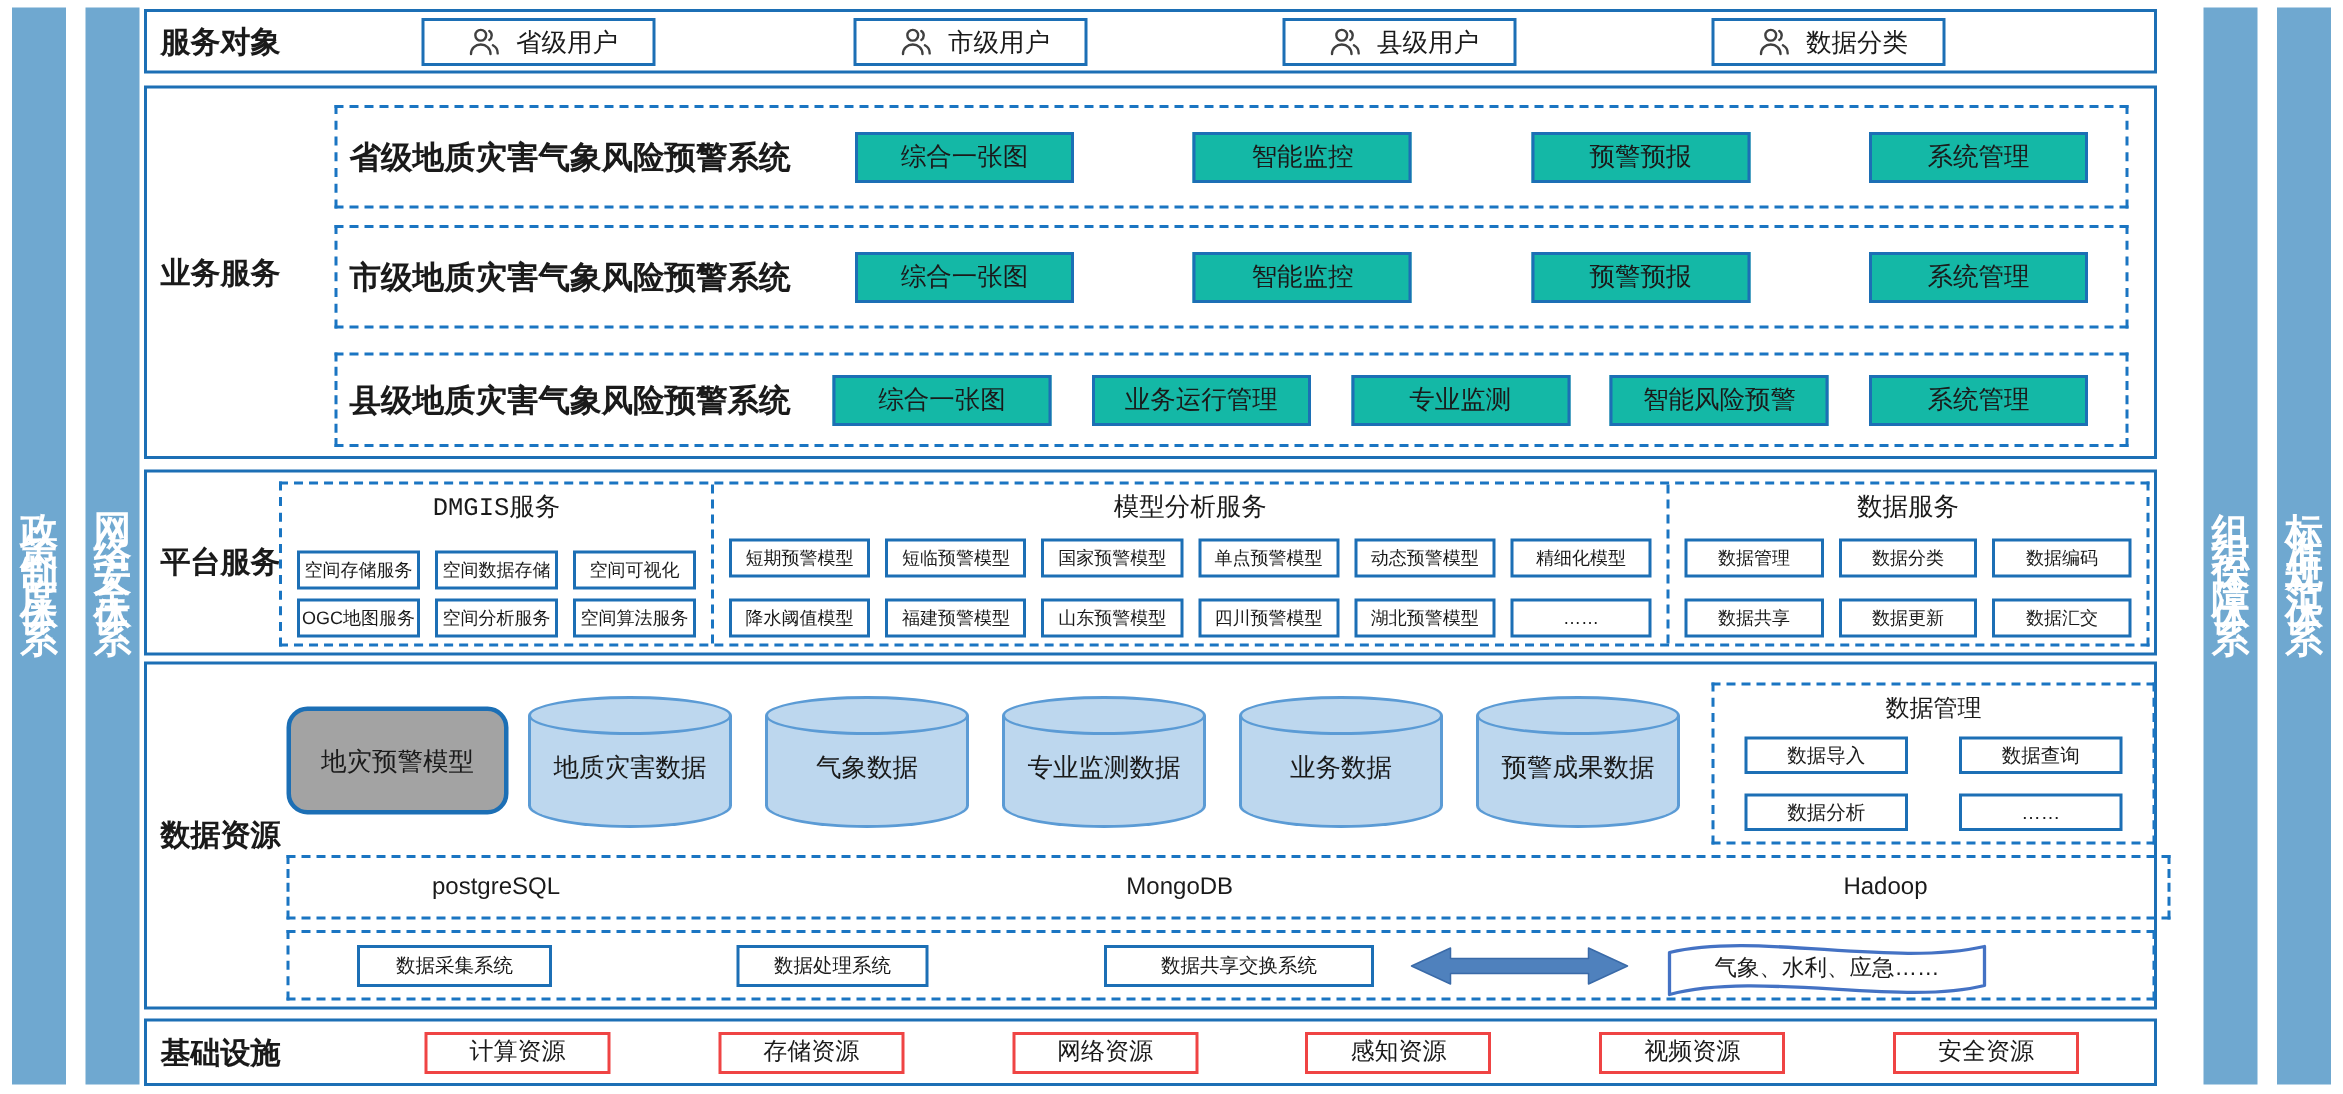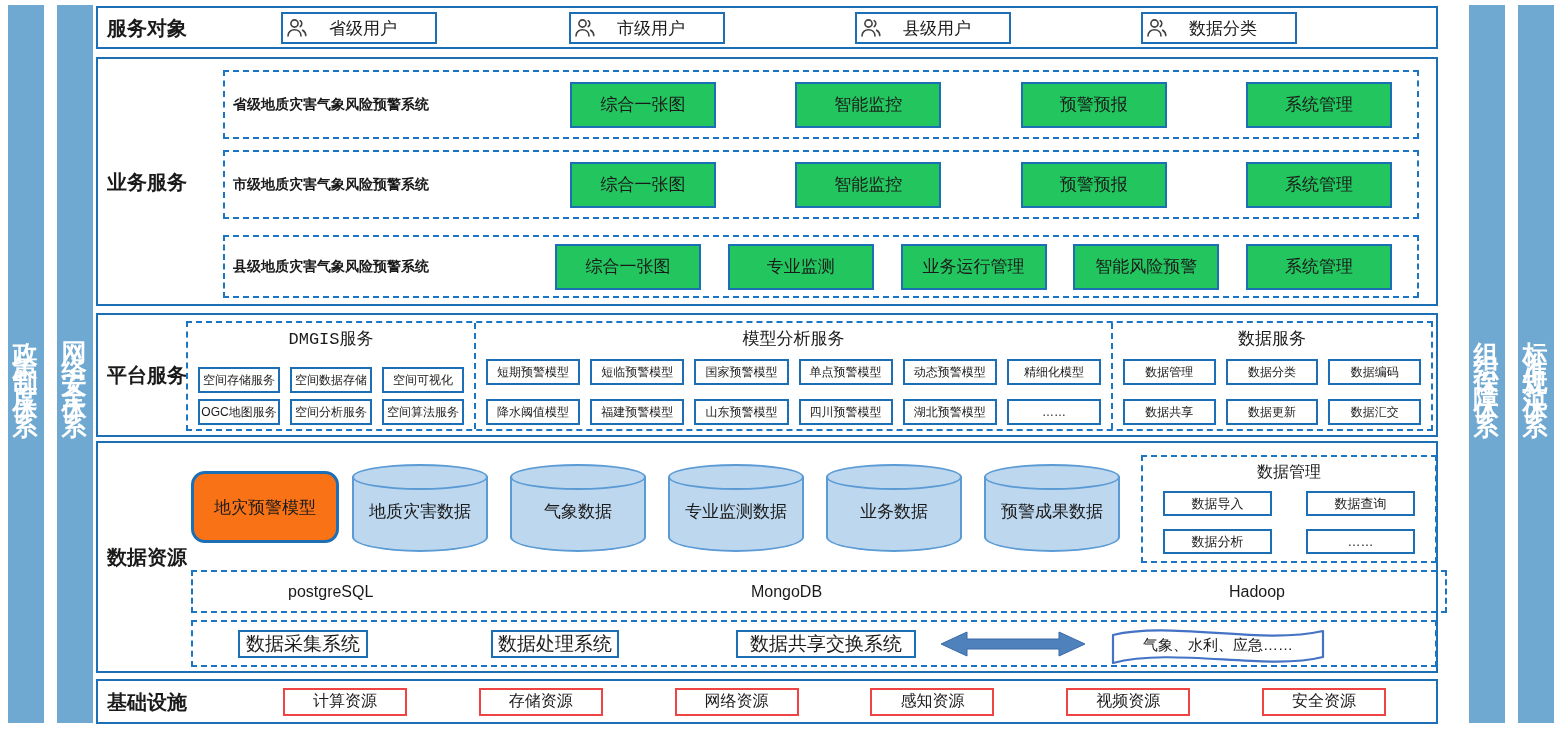--- a/index.html
+++ b/index.html
@@ -14,48 +14,48 @@
                font-weight:bold; font-size:25px; letter-spacing:14px; }
 
   
   .main { position:absolute; left:96px; top:0; width:1346px; height:729px; }
   .layer { position:absolute; left:0; width:1342px; border:2px solid #1c6fb5; background:#fff; }
   .layer-label { position:absolute; left:9px; top:50%; transform:translateY(-50%);
                  font-weight:bold; font-size:20px; white-space:nowrap; }
 
   
   .user-box { position:absolute; top:4px; height:32px; width:156px; border:2px solid #1c6fb5;
-              display:flex; align-items:center; gap:20px; padding-left:2px; font-size:17px; }
+              display:flex; align-items:center; gap:9px; padding-left:28px; font-size:17px; }
   .user-box svg { flex:0 0 auto; }
 
   
   .sys-box { position:absolute; left:125px; width:1196px; border:2px dashed #1a75c2; }
   .sys-name { position:absolute; left:8px; top:50%; transform:translateY(-50%);
-              font-weight:bold; font-size:14px; white-space:nowrap; }
+              font-weight:bold; font-size:21px; white-space:nowrap; }
   .mod-row { position:absolute; top:0; bottom:0; display:flex; align-items:center;
              justify-content:space-between; }
   .mod-row.cols4 { left:345px; right:25px; }
   .mod-row.cols5 { left:330px; right:25px; }
-  .mod-btn { width:146px; height:46px; border:2px solid #1c6fb5; background:#22c55e;
+  .mod-btn { width:146px; height:34px; border:2px solid #1c6fb5; background:#14b8a6;
              display:flex; align-items:center; justify-content:center; font-size:17px; }
 
   
   .pf-wrap { position:absolute; left:88px; top:6px; width:1247px; height:110px;
              border:2px dashed #1a75c2; display:flex; }
   .pf-group { height:100%; padding-top:4px; }
   .pf-group.sep { border-right:2px dashed #1a75c2; }
   .pf-title { text-align:center; font-size:17px; height:26px; line-height:26px;font-family:Liberation Mono, monospace; }
   .pf-row { display:flex; gap:10px; padding:0 10px; margin-top:6px; height:26px; }
   .pf-row2 { margin-top:14px; }
   .pf-btn { flex:1; border:2px solid #1c6fb5; background:#fff; display:flex; align-items:center;
             justify-content:center; font-size:12px; white-space:nowrap; overflow:hidden; }
 
   
   .model-box { position:absolute; left:93px; top:28px; width:148px; height:72px;
-               border:3px solid #1c6fb5; border-radius:14px; background:#f97316;
+               border:3px solid #1c6fb5; border-radius:14px; background:#a3a3a3;
                display:flex; align-items:center; justify-content:center; font-size:17px; }
   .cylinder { position:absolute; top:21px; width:136px; height:88px; }
   .cyl-body { position:absolute; top:13px; left:0; right:0; bottom:0; background:#bdd7ee;
               border:2px solid #5b9bd5; border-top:none;
               border-radius:0 0 68px 68px / 0 0 15px 15px; }
   .cyl-top  { position:absolute; top:0; left:0; right:0; height:26px; background:#bdd7ee;
               border:2px solid #5b9bd5; border-radius:50%; }
   .cyl-label { position:absolute; top:36px; left:0; width:100%; text-align:center; font-size:17px; }
   .dm-box { position:absolute; left:1043px; top:12px; width:296px; height:108px;
             border:2px dashed #1a75c2; }
@@ -67,21 +67,21 @@
   .storage-box { position:absolute; left:93px; top:127px; width:1256px; height:43px;
                  border:2px dashed #1a75c2; display:flex; align-items:center; font-size:16px; }
   .storage-box .st { flex:1; }
   .st-left { text-align:left; padding-left:95px; }
   .st-mid { text-align:center; }
   .st-right { text-align:right; padding-right:160px; }
   .flow-box { position:absolute; left:93px; top:177px; width:1246px; height:47px;
               border:2px dashed #1a75c2; }
   .flow-btn { position:absolute; top:50%; transform:translateY(-50%); height:28px;
               border:2px solid #1c6fb5; background:#fff; display:flex; align-items:center;
-              justify-content:center; font-size:19px; }
+              justify-content:center; font-size:13px; }
   .flow-arrow { position:absolute; left:747px; top:50%; transform:translateY(-50%); }
   .wave-shape { position:absolute; left:916px; top:2px; width:218px; height:43px; }
   .wave-shape .wave-label { position:absolute; left:0; top:0; width:100%; height:100%;
               display:flex; align-items:center; justify-content:center; font-size:15px; }
 
   
   .infra-row { position:absolute; left:185px; right:50px; top:0; bottom:0; display:flex;
                align-items:center; justify-content:space-between; }
   .infra-btn { width:124px; height:28px; border:2px solid #ef4444; background:#fff;
                display:flex; align-items:center; justify-content:center; font-size:16px; }
@@ -166,22 +166,22 @@
           <div class="mod-btn">智能监控</div>
           <div class="mod-btn">预警预报</div>
           <div class="mod-btn">系统管理</div>
         </div>
       </div>
 
       <div class="sys-box" style="top:176px; height:63px;">
         <span class="sys-name">县级地质灾害气象风险预警系统</span>
         <div class="mod-row cols5">
           <div class="mod-btn">综合一张图</div>
+          <div class="mod-btn">业务运行管理</div>
           <div class="mod-btn">专业监测</div>
-          <div class="mod-btn">业务运行管理</div>
           <div class="mod-btn">智能风险预警</div>
           <div class="mod-btn">系统管理</div>
         </div>
       </div>
     </section>
 
     <section class="layer" style="top:313px; height:124px;">
       <span class="layer-label">平台服务</span>
       <div class="pf-wrap">
 

